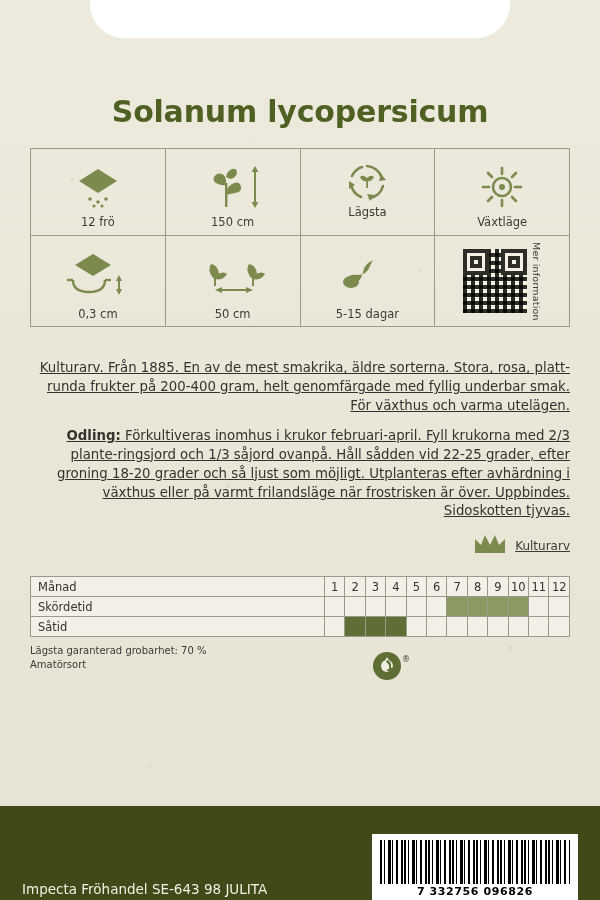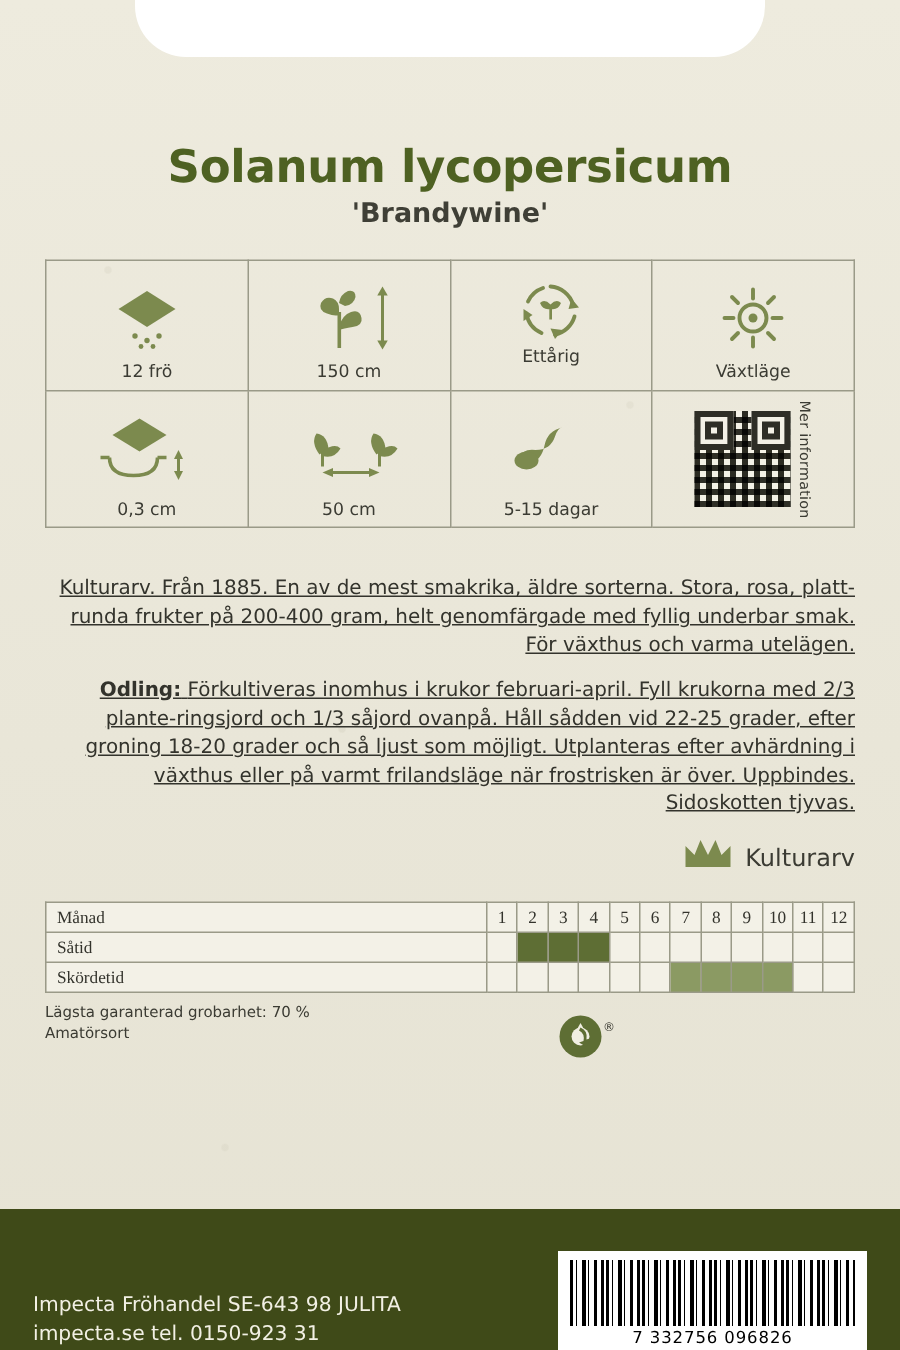--- a/index.html
+++ b/index.html
@@ -147,31 +147,31 @@
   
   .kulturarv {
     display: flex;
     align-items: center;
     justify-content: flex-end;
     gap: 7px;
     margin-top: 2px;
     margin-bottom: 6px;
   }
   .kulturarv-label {
-    font-size: 16px;
+    font-size: 12px;
     color: #3b3b33;
+    text-decoration: underline;
   }
 
   
   .month-table {
     width: 100%;
     border-collapse: collapse;
     table-layout: fixed;
     margin-top: 16px;
-    font-family: Liberation Serif, serif;
   }
   .month-table th, .month-table td {
     border: 1px solid #9a9a88;
     font-size: 11.5px;
     height: 19px;
     text-align: center;
     color: #33332c;
     font-weight: normal;
     padding: 0;
     background: #f3f1e7;
@@ -235,34 +235,34 @@
         #000 16px 18px, #fff 18px 21px, #000 21px 23px, #fff 23px 24px);
   }
   .barnum {
     font-size: 11px;
     color: #000;
     text-align: center;
     letter-spacing: 0.6px;
     margin-top: 1px;
     font-family: "DejaVu Sans", sans-serif;
     white-space: nowrap;
+    font-weight: bold;
   }
 </style>
 </head>
 <body>
 
 <div class="page">
 
   <div class="top-notch"></div>
 
   <div class="content">
 
     <div class="title-block">
       <div class="latin-name">Solanum lycopersicum</div>
-      <div class="cultivar">'Brandywine'</div>
     </div>
 
     <table class="icon-table">
       <tbody>
           <tr>
         <td>
           <div class="cell-inner">
             <div class="cell-icon">
               <svg width="50" height="48" viewBox="0 0 50 48">
                 <polygon points="25,6 44,18 25,30 6,18" fill="#7c8a4e"></polygon>
@@ -309,21 +309,21 @@
                   </g>
                   <g fill="#7c8a4e">
                     <polygon points="40,16 45,22 38,23"></polygon>
                     <polygon points="29,43 26,36 34,37"></polygon>
                     <polygon points="8,23 14,27 8,31"></polygon>
                   </g>
                   <path d="M26 20 Q30 16 33 19 Q31 24 26 23 Q21 24 19 19 Q22 16 26 20 Z" fill="#7c8a4e"></path>
                   <rect x="25.2" y="22" width="1.8" height="8" fill="#7c8a4e"></rect>
                 </svg>
               </div>
-              <div class="cell-label">Ettårig</div>
+              <div class="cell-label">Lägsta</div>
             </div>
           </div>
         </td>
         <td>
           <div class="cell-inner">
             <div class="cell-icon">
               <svg width="52" height="48" viewBox="0 0 52 48">
                 <circle cx="26" cy="24" r="9" fill="none" stroke="#7c8a4e" stroke-width="2.6"></circle>
                 <circle cx="26" cy="24" r="3" fill="#7c8a4e"></circle>
                 <g stroke="#7c8a4e" stroke-width="2.6" stroke-linecap="round">
@@ -429,46 +429,46 @@
         <th>5</th>
         <th>6</th>
         <th>7</th>
         <th>8</th>
         <th>9</th>
         <th>10</th>
         <th>11</th>
         <th>12</th>
       </tr>
       <tr>
-        <td class="rowlabel">Såtid</td>
-        <td></td>
-        <td class="on"></td>
-        <td class="on"></td>
-        <td class="on"></td>
-        <td></td>
-        <td></td>
-        <td></td>
-        <td></td>
-        <td></td>
-        <td></td>
-        <td></td>
-        <td></td>
-      </tr>
-      <tr>
         <td class="rowlabel">Skördetid</td>
         <td></td>
         <td></td>
         <td></td>
         <td></td>
         <td></td>
         <td></td>
         <td class="on-light"></td>
         <td class="on-light"></td>
         <td class="on-light"></td>
         <td class="on-light"></td>
+        <td></td>
+        <td></td>
+      </tr>
+      <tr>
+        <td class="rowlabel">Såtid</td>
+        <td></td>
+        <td class="on"></td>
+        <td class="on"></td>
+        <td class="on"></td>
+        <td></td>
+        <td></td>
+        <td></td>
+        <td></td>
+        <td></td>
+        <td></td>
         <td></td>
         <td></td>
       </tr>
     </tbody>
       </table>
 
     <div class="footnotes">
       <div>Lägsta garanterad grobarhet: 70 %</div>
       <div>Amatörsort</div>
       <span class="recycle">
@@ -481,21 +481,20 @@
           <text x="32" y="14" font-size="8" fill="#3b3b33" font-family="DejaVu Sans, sans-serif">®</text>
         </svg>
       </span>
     </div>
 
   </div>
 
   <div class="bottom-bar">
     <div class="company">
       <div>Impecta Fröhandel SE-643 98 JULITA</div>
-      <div>impecta.se tel. 0150-923 31</div>
     </div>
     <div class="barcode-box">
       <div class="bars"></div>
       <div class="barnum">7  332756 096826</div>
     </div>
   </div>
 
 </div>
 
 </body></html>

